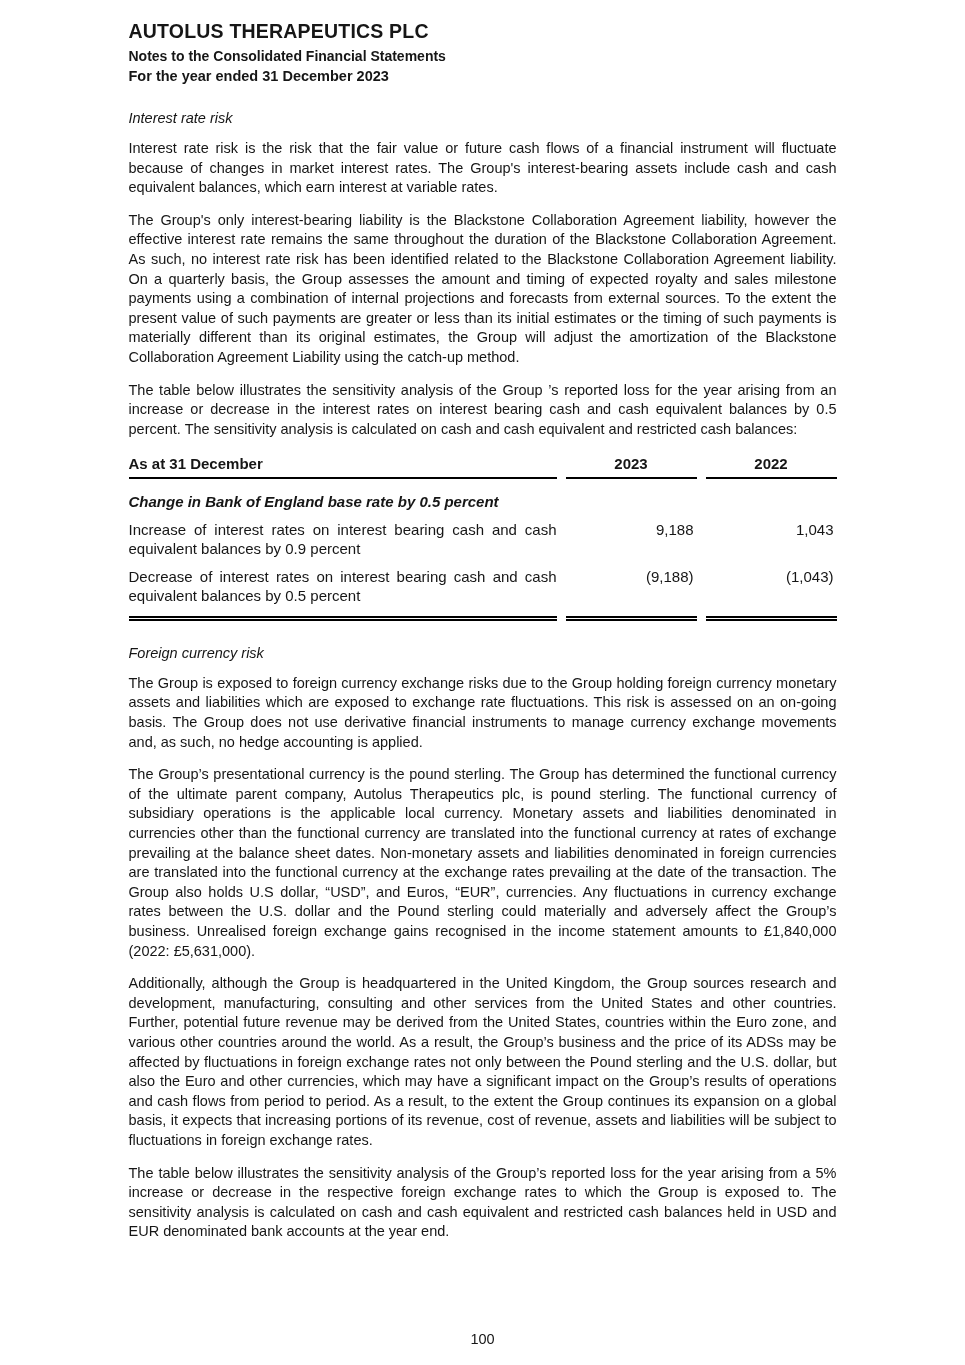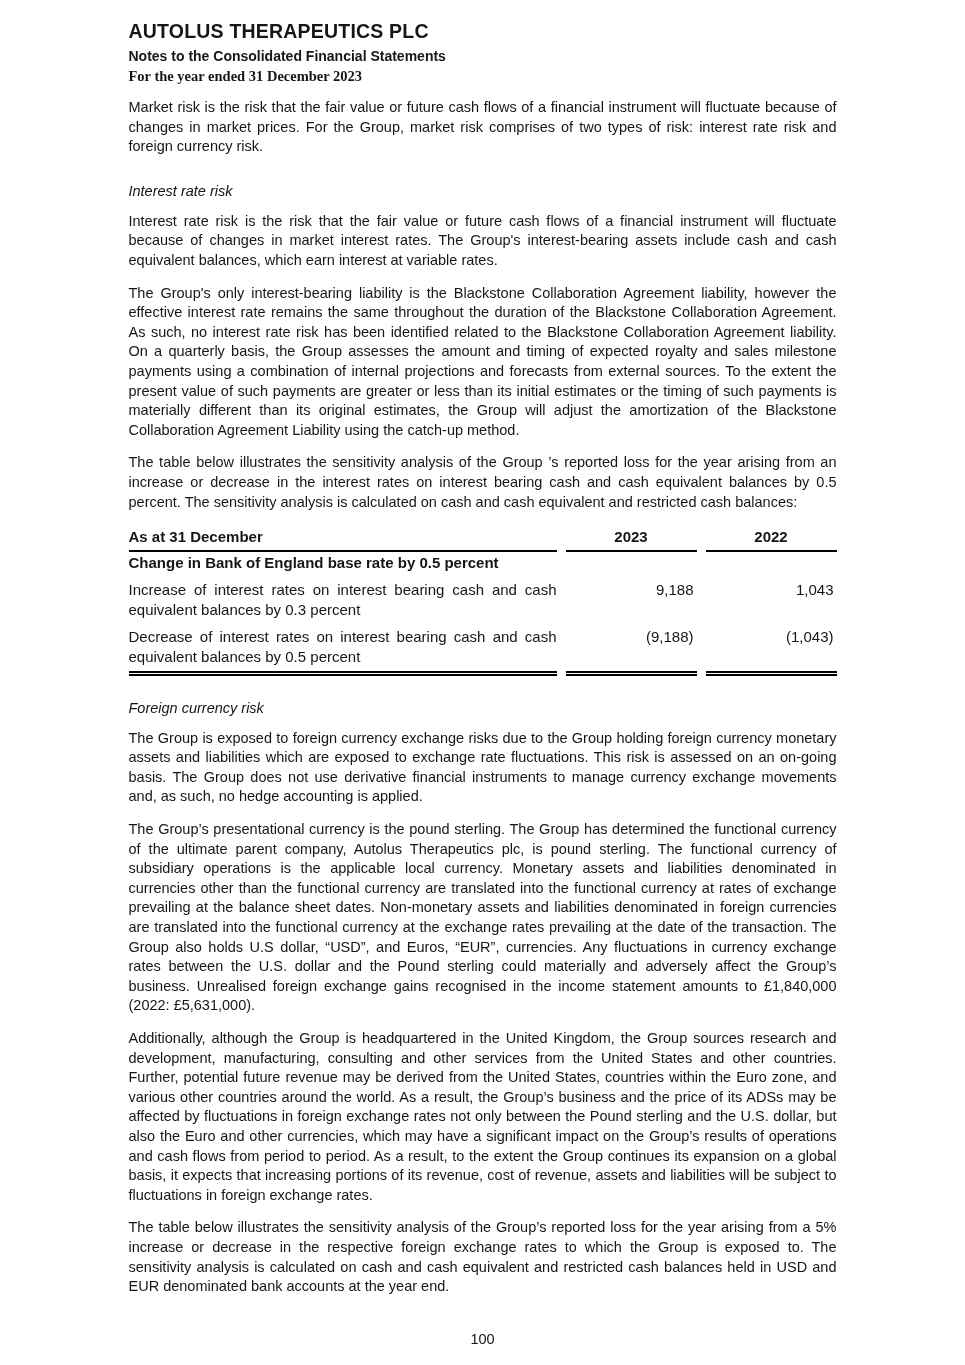--- a/index.html
+++ b/index.html
@@ -25,21 +25,20 @@
   }
   .doc-title {
     font-size: 14px;
     font-weight: bold;
     margin-top: 5px;
   }
   .doc-period {
     font-size: 14.5px;
     font-weight: bold;
     margin-top: 4px;
-    font-family: Liberation Serif, serif;
   }
   .section-heading {
     font-size: 14.5px;
     font-weight: bold;
     margin-top: 31px;
   }
   .sub-heading {
     font-size: 14.5px;
     font-weight: normal;
     font-style: italic;
@@ -62,23 +61,23 @@
   .cell { min-width: 0; }
   .c-label { flex: 1 1 auto; text-align: justify; }
   .c-num  { flex: 0 0 131px; text-align: right; padding-right: 3px; }
   .c-full { flex: 1 1 auto; }
   .t-head .cell {
     font-weight: bold;
     border-bottom: 2px solid #000;
     padding-bottom: 3px;
   }
   .t-head .c-num { text-align: center; padding-right: 0; }
-  .t-sub .c-full { font-weight: bold; padding-top: 1px; }
+  .t-sub .c-full { font-weight: bold; padding-top: 13px; font-style: italic; }
   .t-data .cell { padding-top: 8px; }
-  .t-last .cell { border-bottom: 5px double #000; padding-bottom: 4px; }
+  .t-last .cell { border-bottom: 5px double #000; padding-bottom: 10px; }
   .after-table { margin-top: 24px; }
   .page-footer {
     position: absolute;
     bottom: 18px;
     left: 0;
     width: 100%;
     text-align: center;
     font-size: 14.5px;
   }
 </style>
@@ -88,38 +87,37 @@
 <div class="page">
 
   <header>
     <div class="company">AUTOLUS THERAPEUTICS PLC</div>
     <div class="doc-title">Notes to the Consolidated Financial Statements</div>
     <div class="doc-period">For the year ended 31 December 2023</div>
   </header>
 
   <main>
 
-    <p class="body-para">Market risk is the risk that the fair value or future cash flows of a financial instrument will fluctuate because of changes in market prices. For the Group, market risk comprises of two types of risk: interest rate risk and foreign currency risk.</p>
 
     <div class="sub-heading">Interest rate risk</div>
     <p class="body-para">Interest rate risk is the risk that the fair value or future cash flows of a financial instrument will fluctuate because of changes in market interest rates. The Group's interest-bearing assets include cash and cash equivalent balances, which earn interest at variable rates.</p>
     <p class="body-para">The Group's only interest-bearing liability is the Blackstone Collaboration Agreement liability, however the effective interest rate remains the same throughout the duration of the Blackstone Collaboration Agreement. As such, no interest rate risk has been identified related to the Blackstone Collaboration Agreement liability. On a quarterly basis, the Group assesses the amount and timing of expected royalty and sales milestone payments using a combination of internal projections and forecasts from external sources. To the extent the present value of such payments are greater or less than its initial estimates or the timing of such payments is materially different than its original estimates, the Group will adjust the amortization of the Blackstone Collaboration Agreement Liability using the catch-up method.</p>
     <p class="body-para">The table below illustrates the sensitivity analysis of the Group ’s reported loss for the year arising from an increase or decrease in the interest rates on interest bearing cash and cash equivalent balances by 0.5 percent. The sensitivity analysis is calculated on cash and cash equivalent and restricted cash balances:</p>
 
     <div class="fin-table">
       <div class="t-row t-head">
         <div class="cell c-label">As at 31 December</div>
         <div class="cell c-num">2023</div>
         <div class="cell c-num">2022</div>
       </div>
       <div class="t-row t-sub">
         <div class="cell c-full">Change in Bank of England base rate by 0.5 percent</div>
       </div>
       <div class="t-row t-data">
-        <div class="cell c-label">Increase of interest rates on interest bearing cash and cash equivalent balances by 0.3 percent</div>
+        <div class="cell c-label">Increase of interest rates on interest bearing cash and cash equivalent balances by 0.9 percent</div>
         <div class="cell c-num">9,188</div>
         <div class="cell c-num">1,043</div>
       </div>
       <div class="t-row t-data t-last">
         <div class="cell c-label">Decrease of interest rates on interest bearing cash and cash equivalent balances by 0.5 percent</div>
         <div class="cell c-num">(9,188)</div>
         <div class="cell c-num">(1,043)</div>
       </div>
     </div>
 

